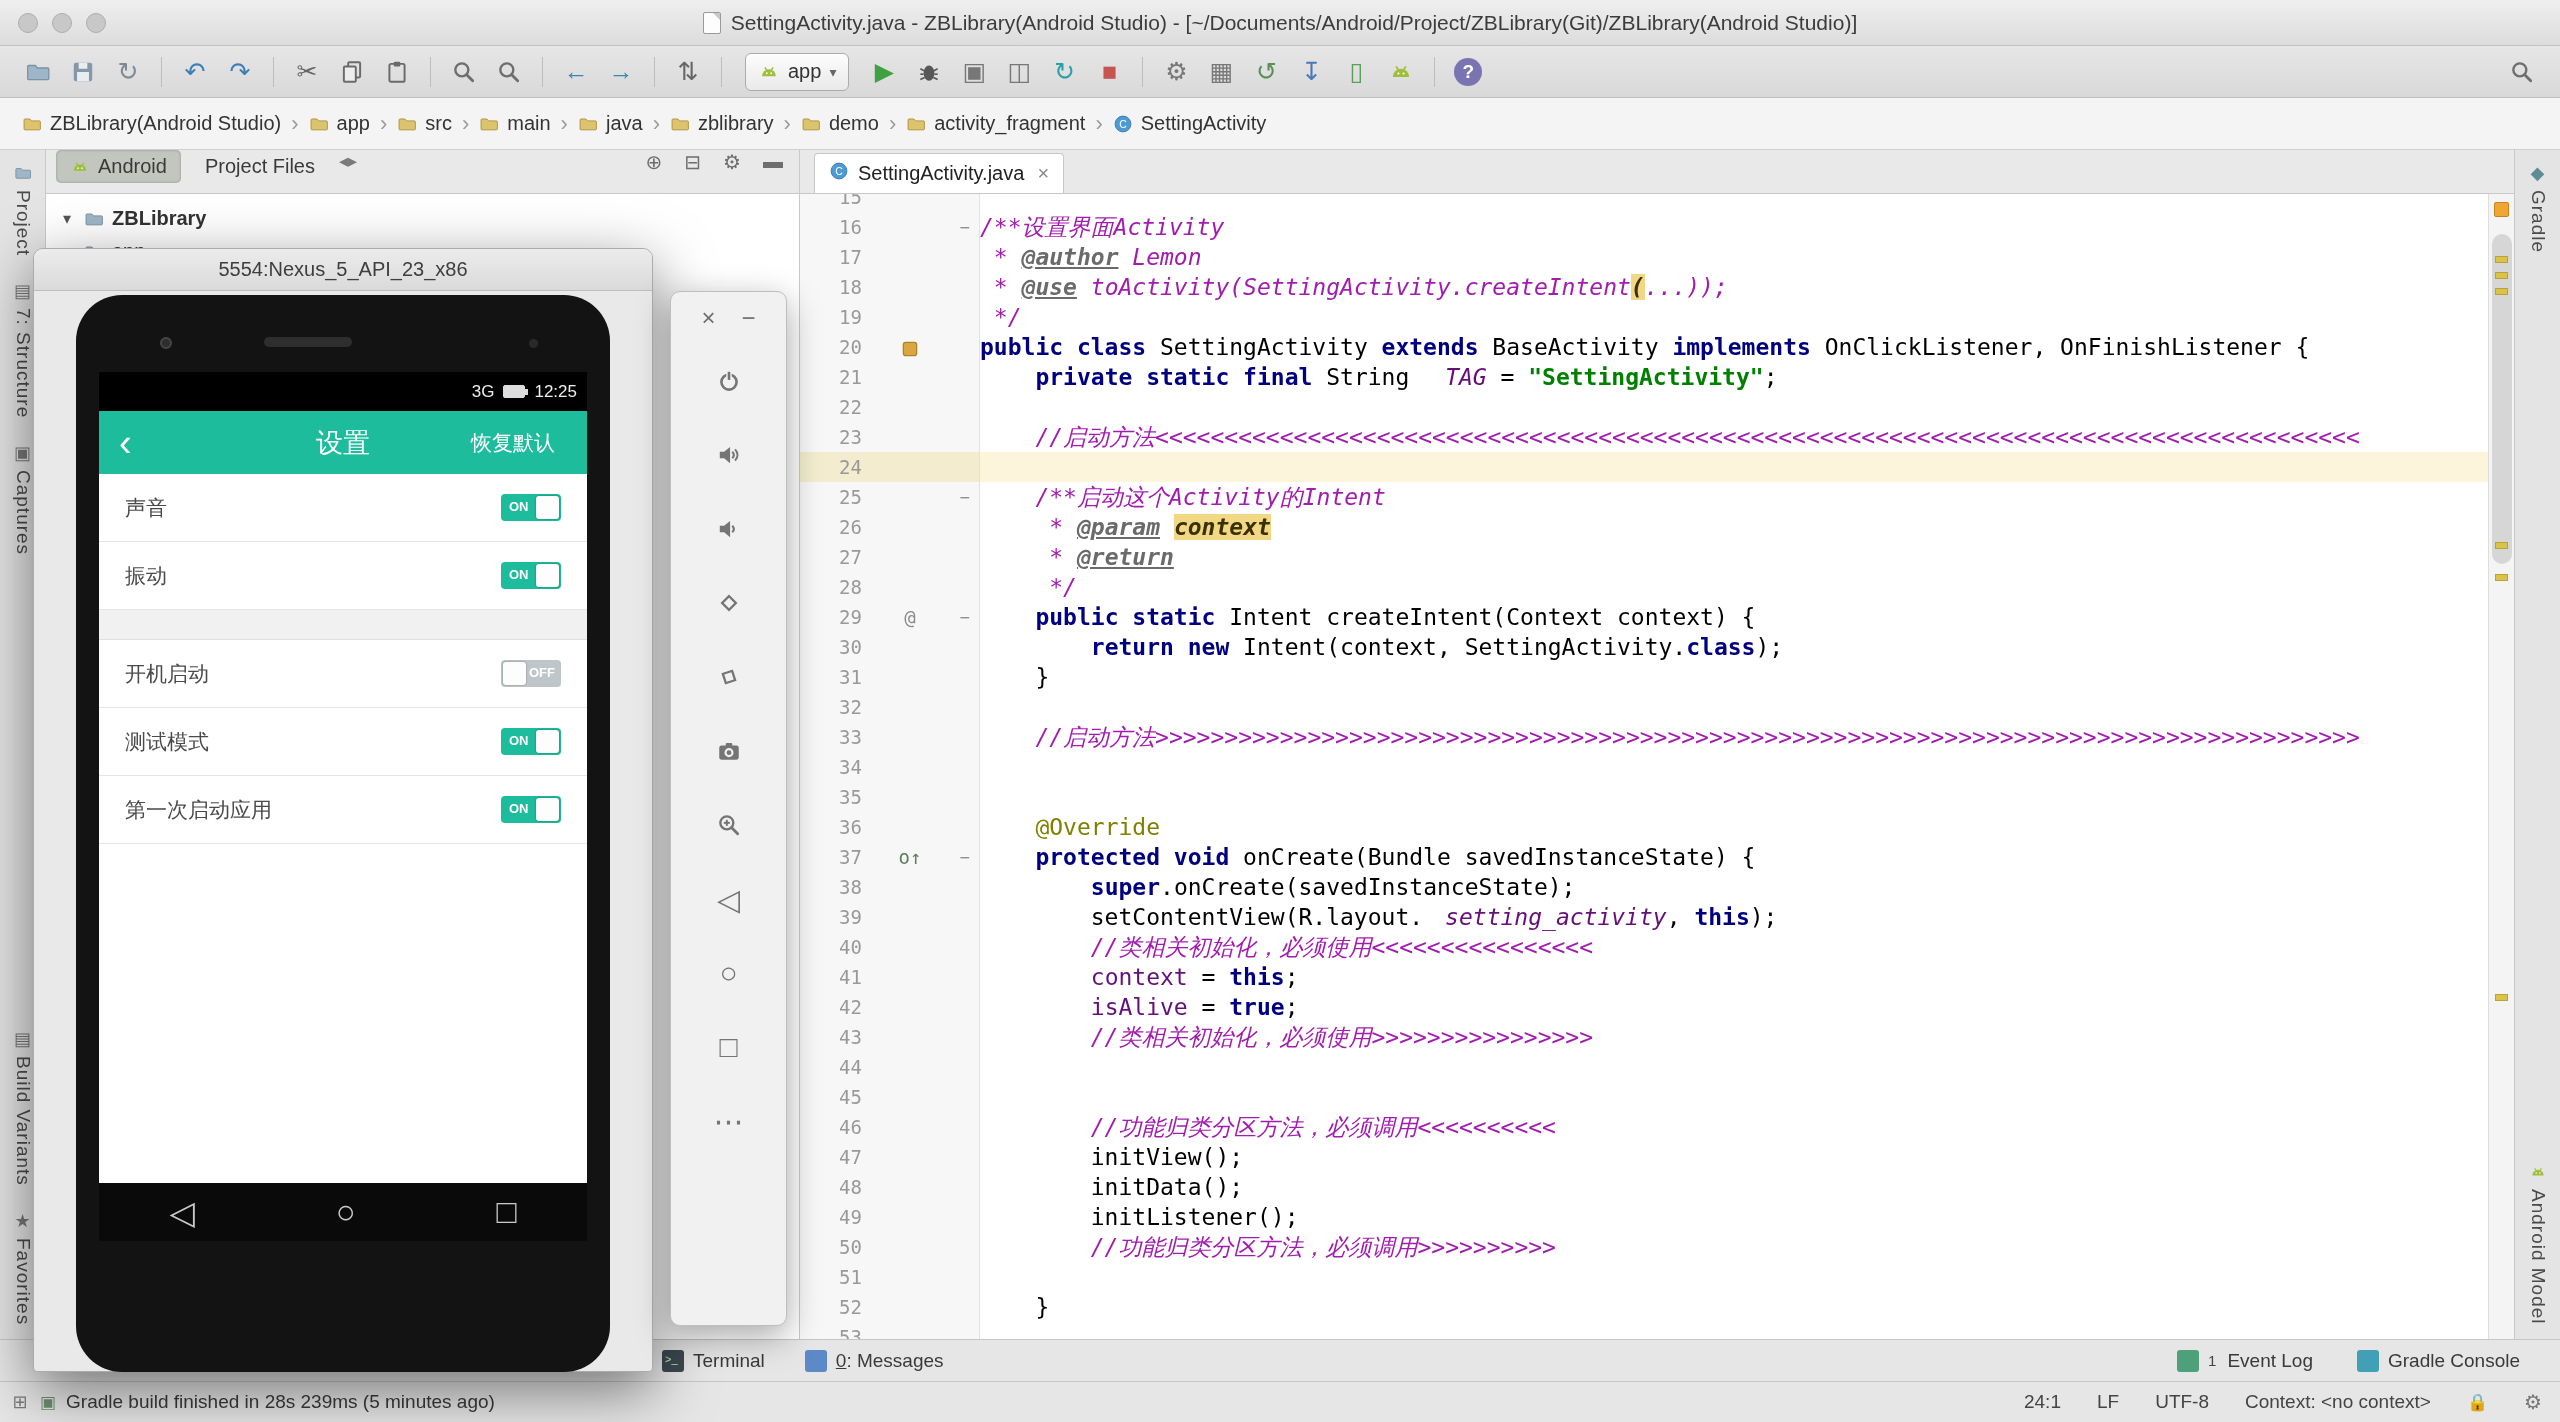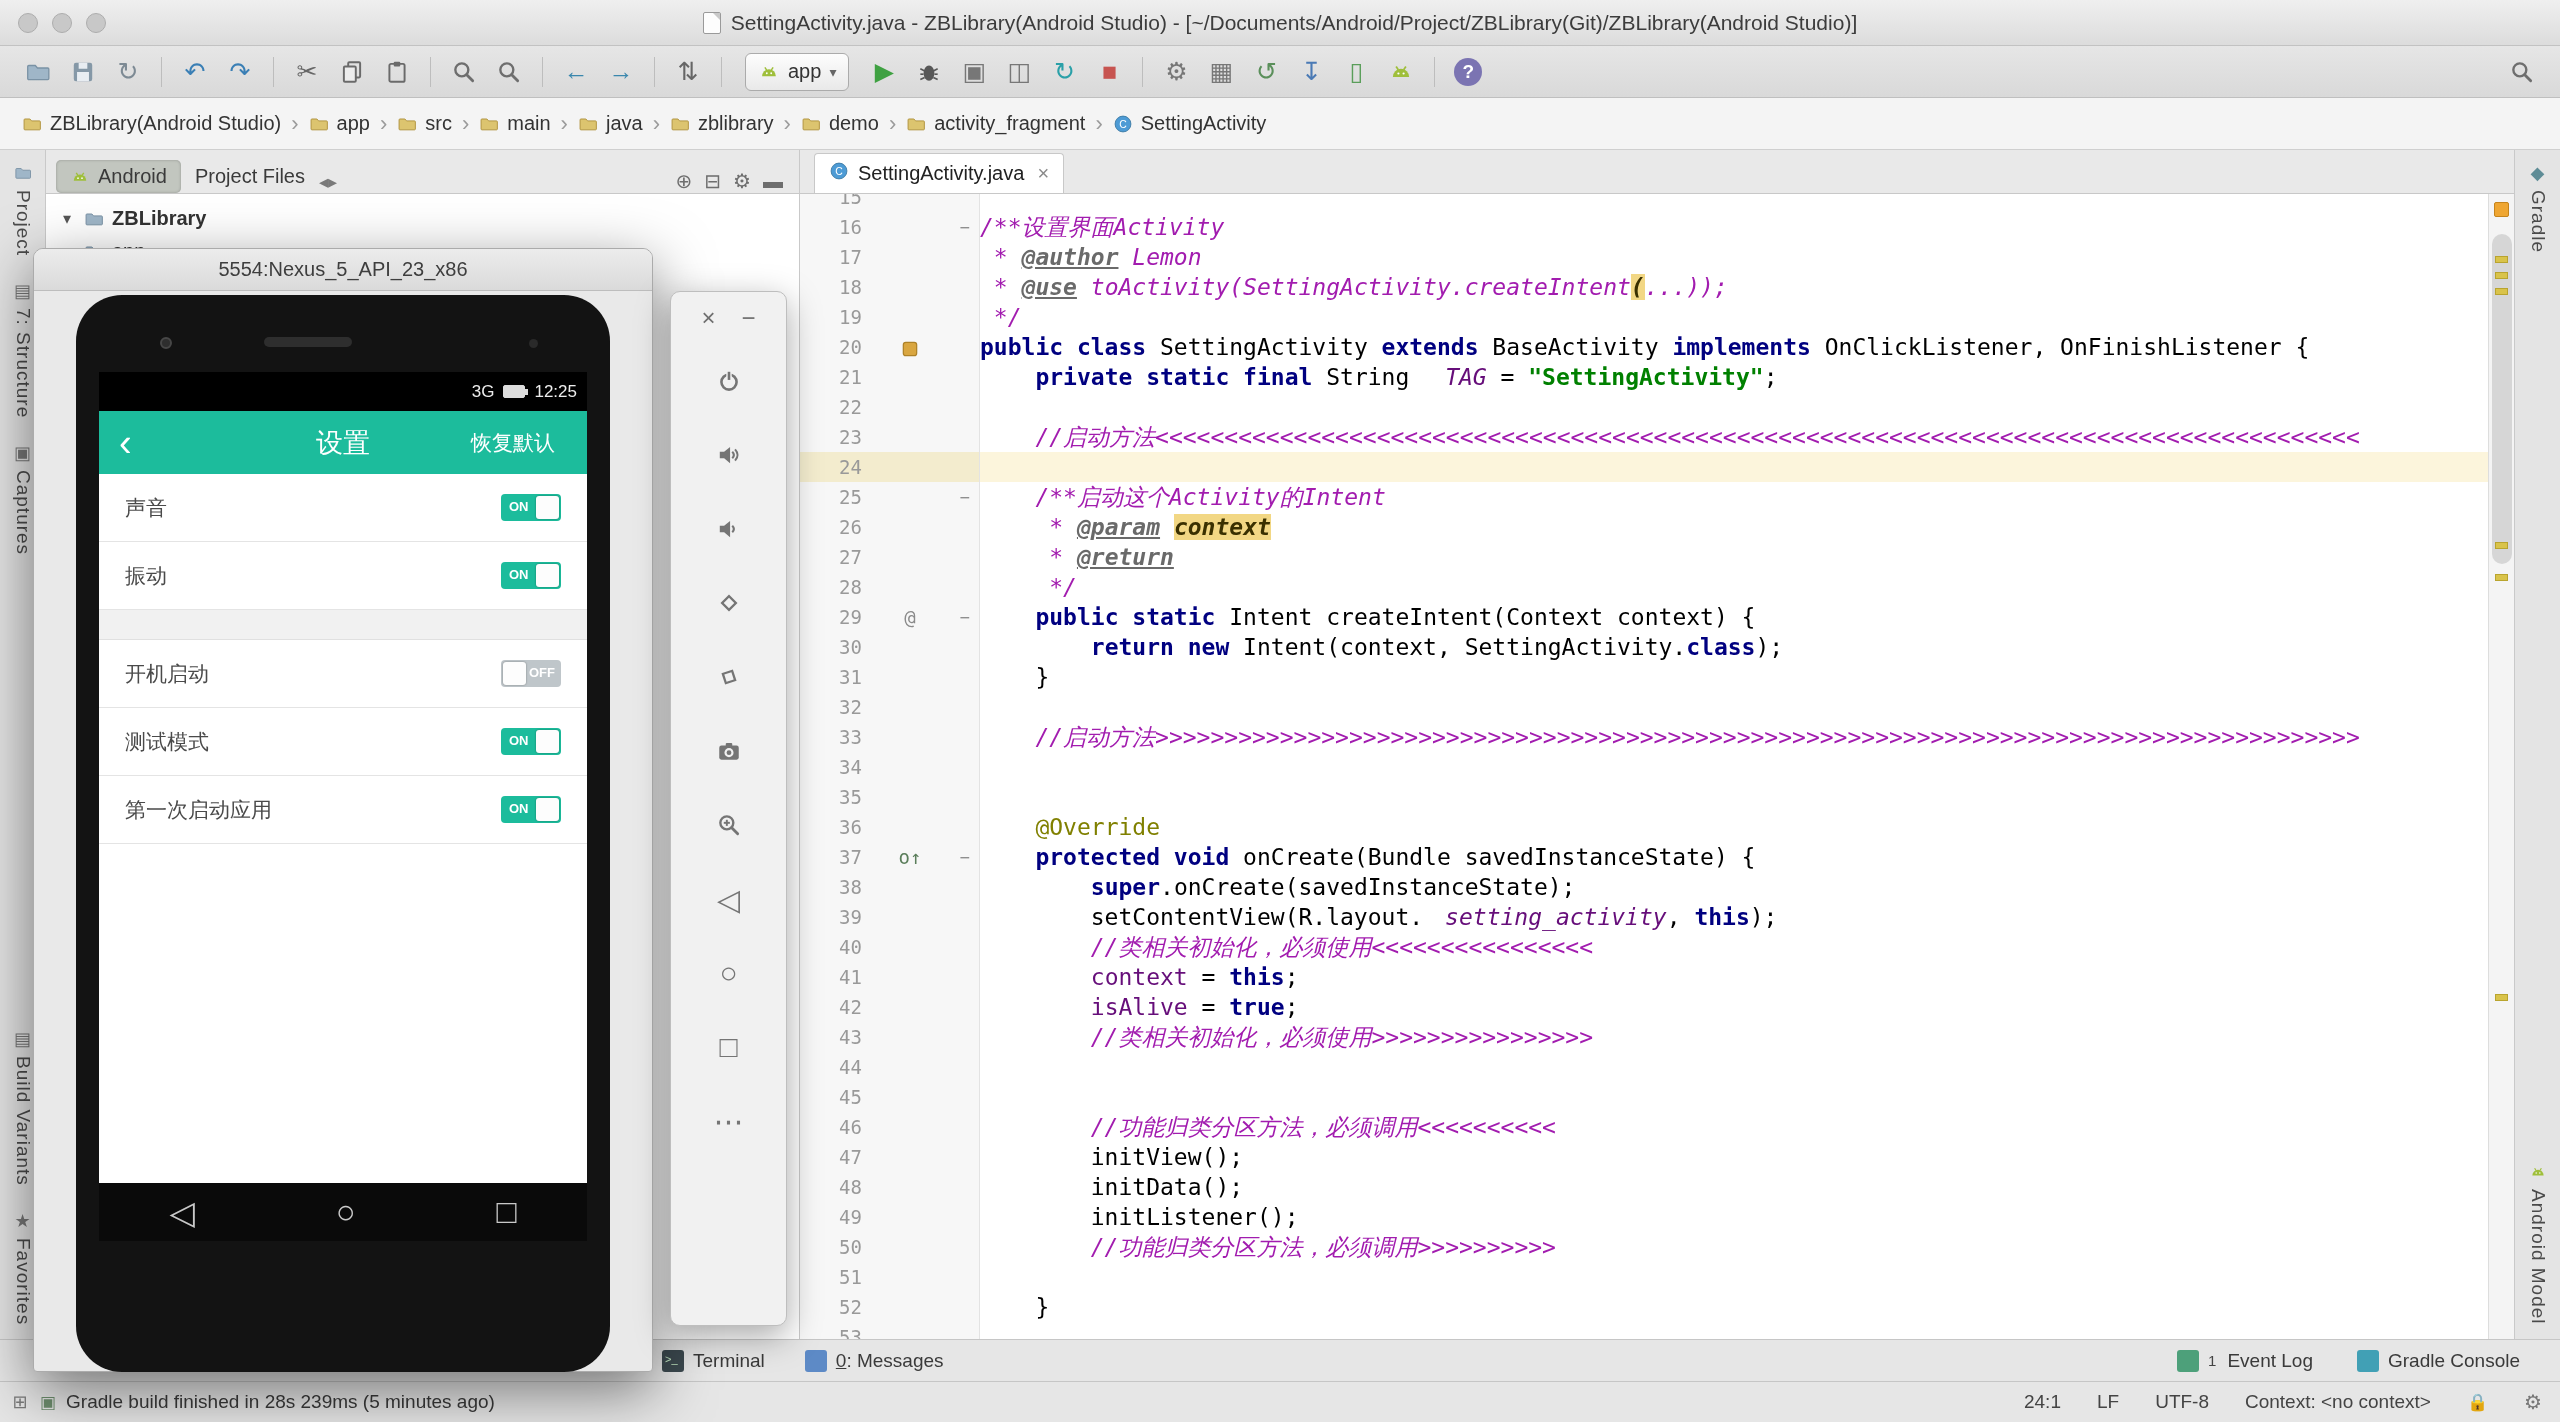--- a/index.html
+++ b/index.html
@@ -51,21 +51,21 @@
   .stripe .sbtn { display:flex; flex-direction:column; align-items:center; gap:8px; }
   .stripe .sicon { font-size:18px; color:#777; line-height:1; }
   .stripe .sicon svg { display:block; }
   .vlabel { writing-mode:vertical-rl; font-size:19px; color:#4A4A4A; letter-spacing:1px; }
   .stripe .grow { flex:1; }
 
   
   .project-pane { width:754px; background:#FFFFFF; border-right:1px solid #C9C9C9;
     display:flex; flex-direction:column; }
   .pane-tabs { height:44px; background:#E9E9E9; border-bottom:1px solid #C8C8C8;
-    display:flex; align-items:flex-end; padding:0 10px; }
+    display:flex; align-items:flex-start; padding:0 10px; gap:10px; }
   .ptab { display:flex; align-items:center; gap:8px; font-size:20px; color:#3A3A3A;
     padding:5px 14px; border-radius:5px; }
   .ptab.sel { background:#C2C6BF; box-shadow:inset 0 0 3px rgba(0,0,0,.25); }
   .pane-tabs .mini { color:#7A7A7A; font-size:18px; }
   .pane-tabs .spacer { flex:1; }
   .pane-icon { font-size:20px; color:#6E6E6E; padding:0 6px; }
   .tree { flex:1; padding:8px 0; font-size:20px; color:#333; }
   .tree-row { display:flex; align-items:center; gap:8px; height:33px; padding-left:12px; }
   .tree-row .tw { width:18px; color:#555; font-size:16px; text-align:center; }
   .tree-row.root .tlabel { font-weight:bold; }

